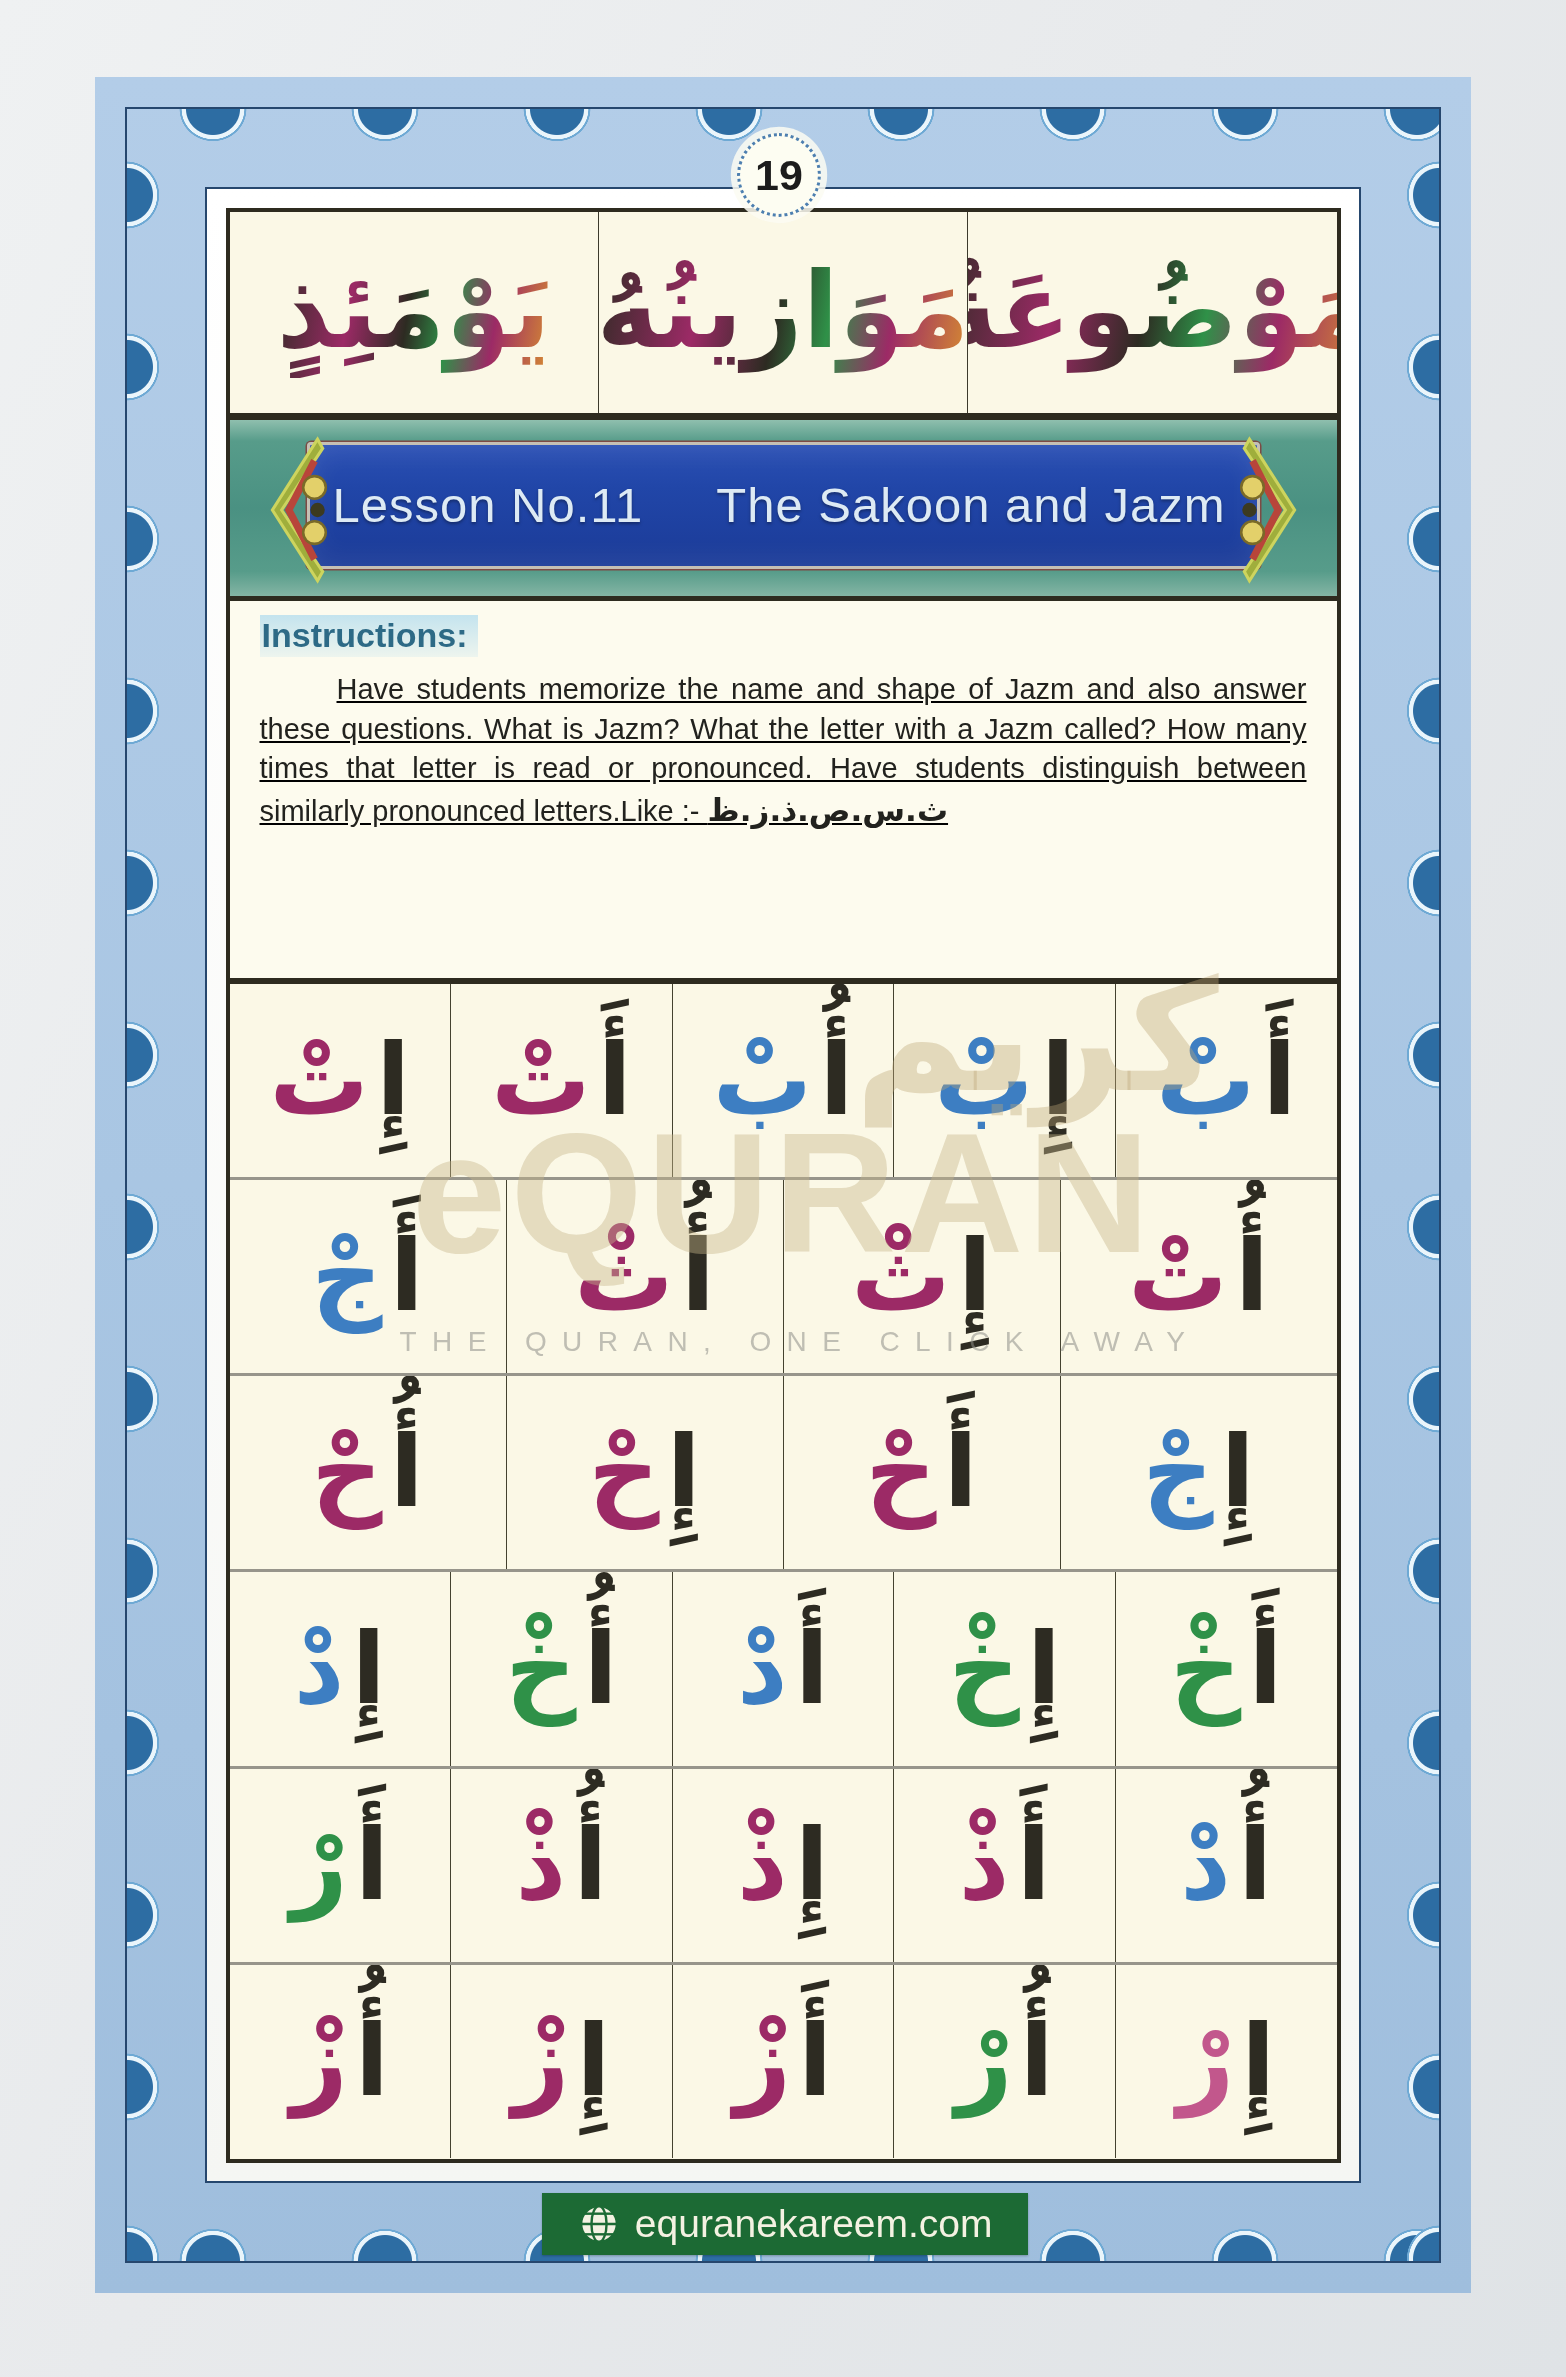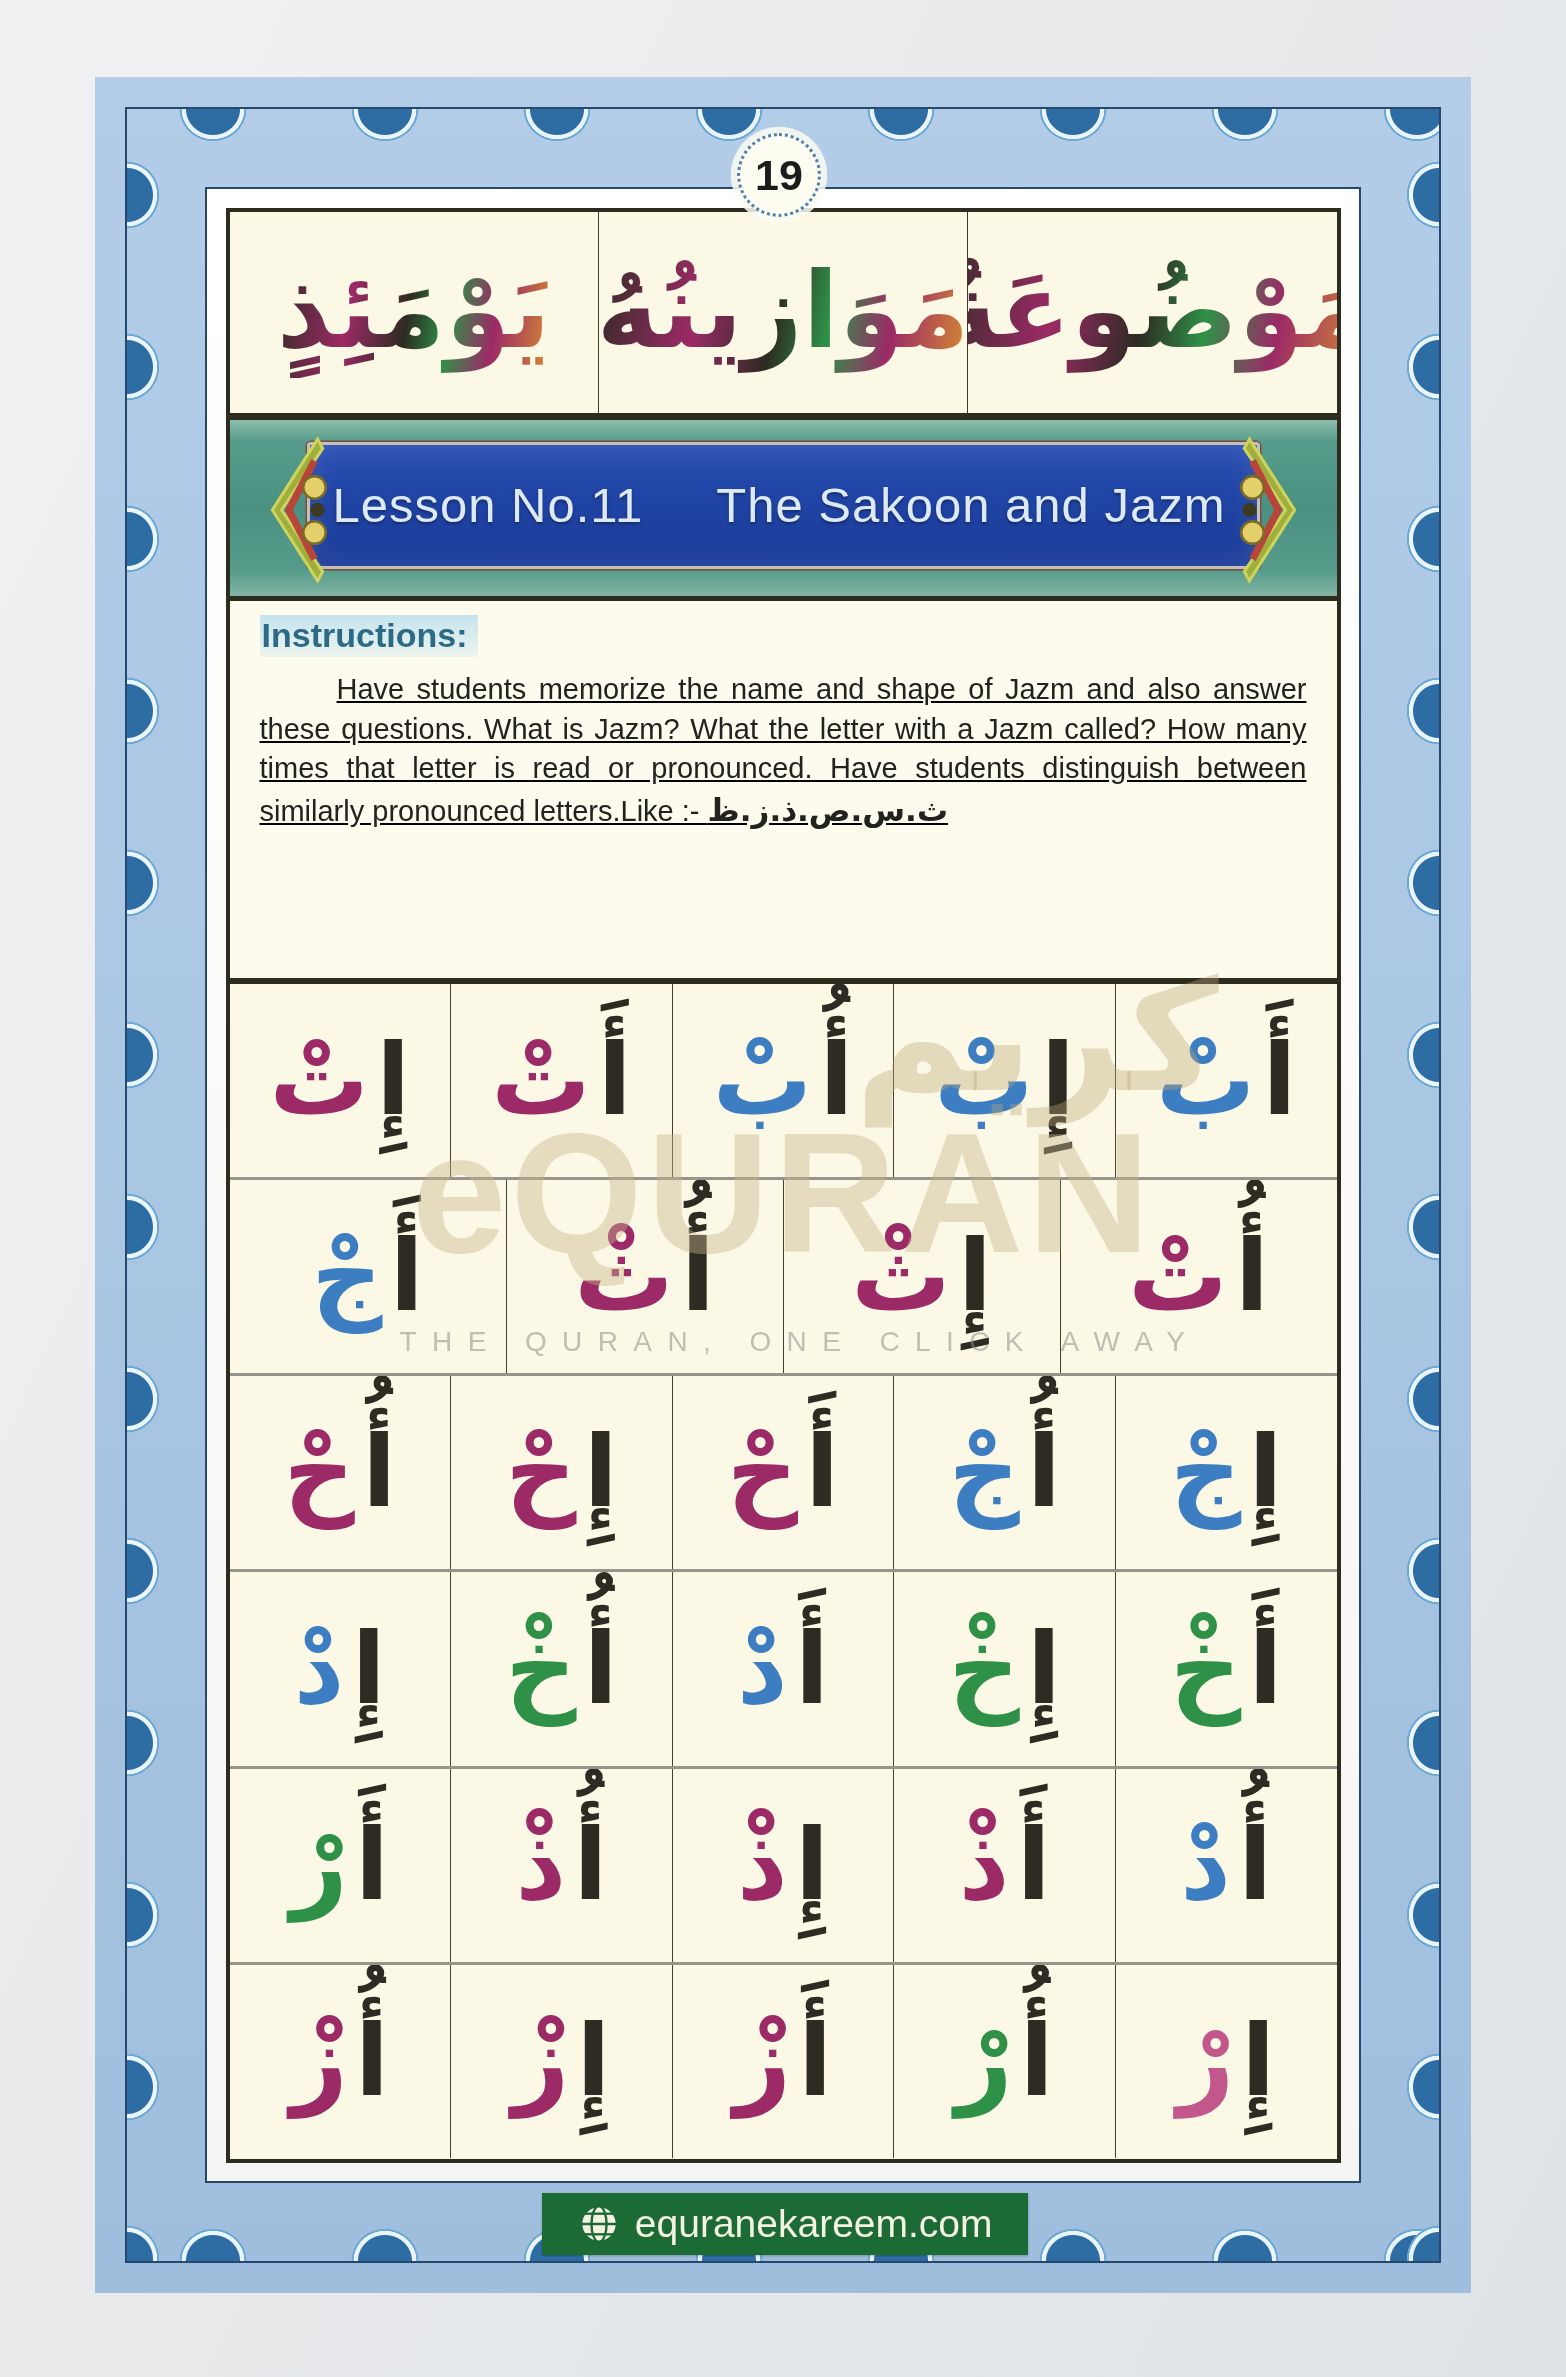--- a/index.html
+++ b/index.html
@@ -183,23 +183,20 @@
             </div>
             <div class="cell">
               <span class="ar"><span class="pre">أَ</span><span class="lt" style="color: rgb(61, 126, 194);">جْ</span></span>
             </div>
           </div>
           <div class="grid-row">
             <div class="cell">
               <span class="ar"><span class="pre">إِ</span><span class="lt" style="color: rgb(61, 126, 194);">جْ</span></span>
             </div>
             <div class="cell">
-              <span class="ar"><span class="pre">أُ</span><span class="lt" style="color: rgb(61, 126, 194);">جْ</span></span>
-            </div>
-            <div class="cell">
               <span class="ar"><span class="pre">أَ</span><span class="lt" style="color: rgb(156, 42, 102);">حْ</span></span>
             </div>
             <div class="cell">
               <span class="ar"><span class="pre">إِ</span><span class="lt" style="color: rgb(156, 42, 102);">حْ</span></span>
             </div>
             <div class="cell">
               <span class="ar"><span class="pre">أُ</span><span class="lt" style="color: rgb(156, 42, 102);">حْ</span></span>
             </div>
           </div>
           <div class="grid-row">

